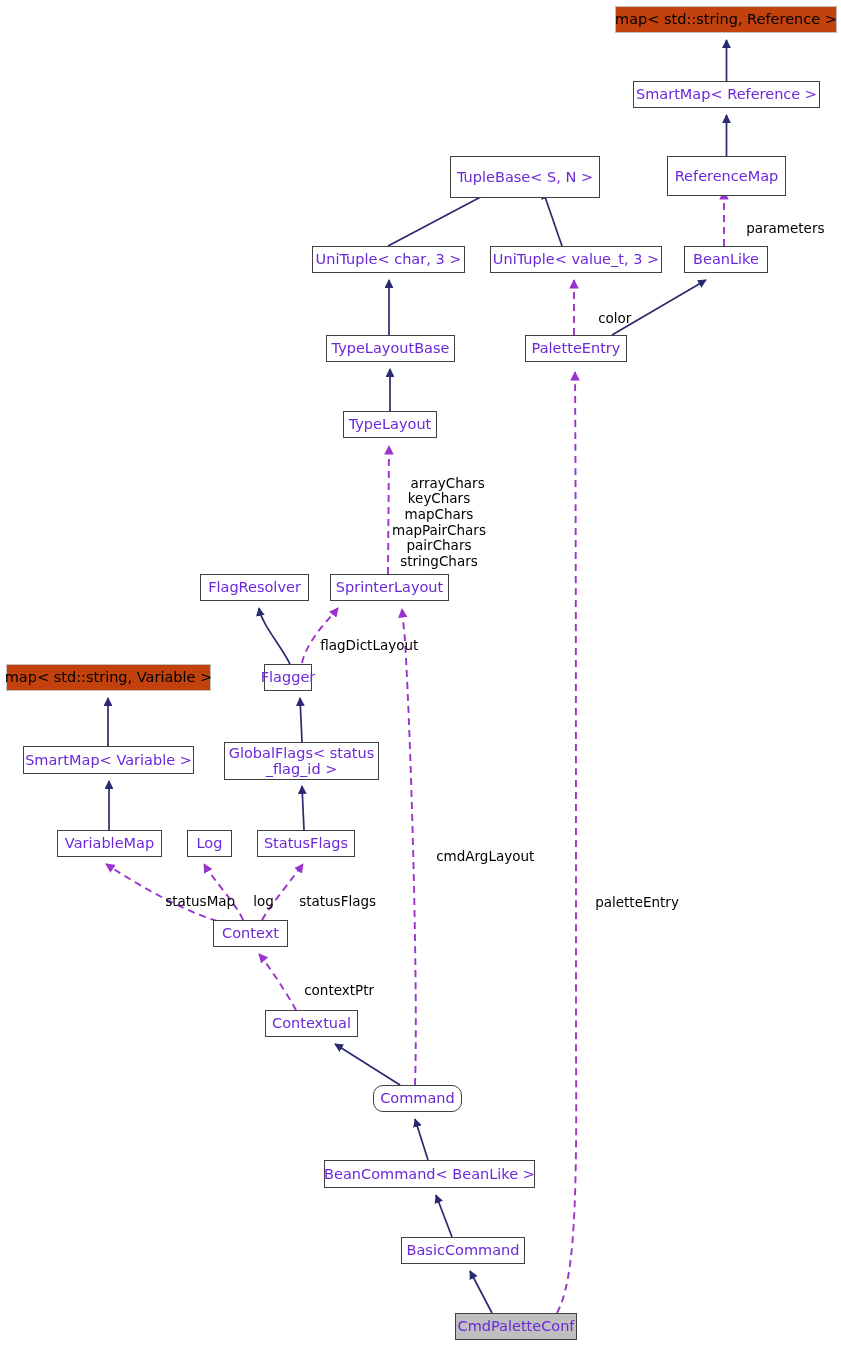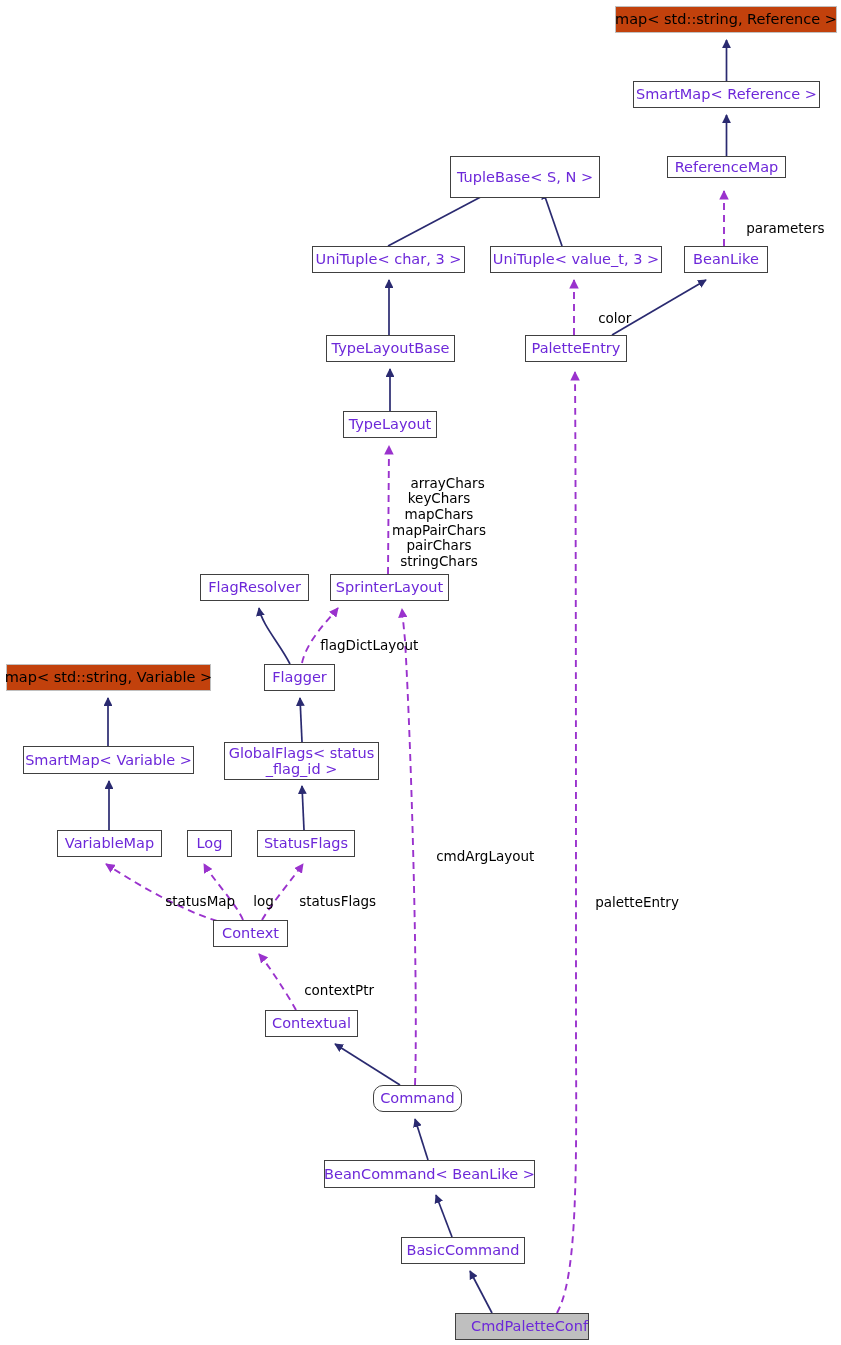--- a/index.html
+++ b/index.html
@@ -112,21 +112,21 @@
   </svg>
 
   <div class="node extern" style="left:615px; top:6px; width:222px; height:27px;">
     <span>map&lt; std::string, Reference &gt;</span>
   </div>
 
   <div class="node solid" style="left:633px; top:81px; width:187px; height:27px;">
     <span>SmartMap&lt; Reference &gt;</span>
   </div>
 
-  <div class="node solid" style="left:667px; top:156px; width:119px; height:22px;">
+  <div class="node solid" style="left:667px; top:156px; width:119px; height:40px;">
     <span>ReferenceMap</span>
   </div>
 
   <div class="node solid" style="left:450px; top:156px; width:150px; height:42px;">
     <span>TupleBase&lt; S, N &gt;</span>
   </div>
 
   <div class="node solid" style="left:312px; top:246px; width:153px; height:27px;">
     <span>UniTuple&lt; char, 3 &gt;</span>
   </div>
@@ -156,21 +156,21 @@
   </div>
 
   <div class="node solid" style="left:330px; top:574px; width:119px; height:27px;">
     <span>SprinterLayout</span>
   </div>
 
   <div class="node extern" style="left:6px; top:664px; width:205px; height:27px;">
     <span>map&lt; std::string, Variable &gt;</span>
   </div>
 
-  <div class="node solid" style="left:264px; top:664px; width:71px; height:27px;">
+  <div class="node solid" style="left:264px; top:664px; width:48px; height:27px;">
     <span>Flagger</span>
   </div>
 
   <div class="node solid" style="left:224px; top:742px; width:155px; height:38px;">
     <span>GlobalFlags&lt; status
 _flag_id &gt;</span>
   </div>
 
   <div class="node solid" style="left:23px; top:746px; width:171px; height:28px;">
     <span>SmartMap&lt; Variable &gt;</span>
@@ -201,21 +201,21 @@
   </div>
 
   <div class="node solid" style="left:324px; top:1160px; width:211px; height:28px;">
     <span>BeanCommand&lt; BeanLike &gt;</span>
   </div>
 
   <div class="node solid" style="left:401px; top:1237px; width:124px; height:27px;">
     <span>BasicCommand</span>
   </div>
 
-  <div class="node highlight" style="left:455px; top:1313px; width:134px; height:27px;justify-content:flex-end;">
+  <div class="node highlight" style="left:455px; top:1313px; width:122px; height:27px;">
     <span>CmdPaletteConf</span>
   </div>
 
   <div class="edge-label left-align" style="left:729px; top:205px;">
     <span>parameters</span>
   </div>
 
   <div class="edge-label left-align" style="left:581px; top:295px;">
     <span>color</span>
   </div>

